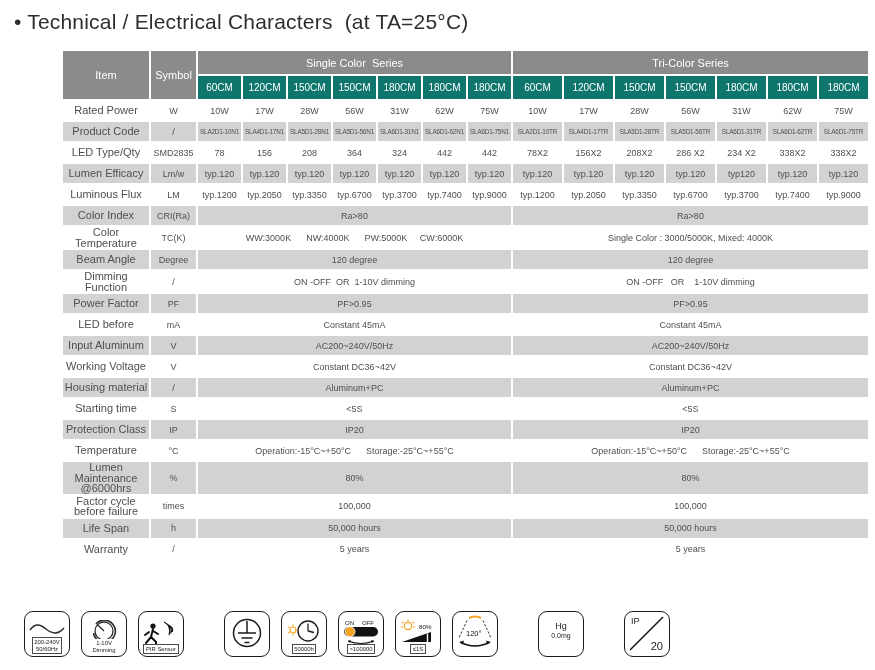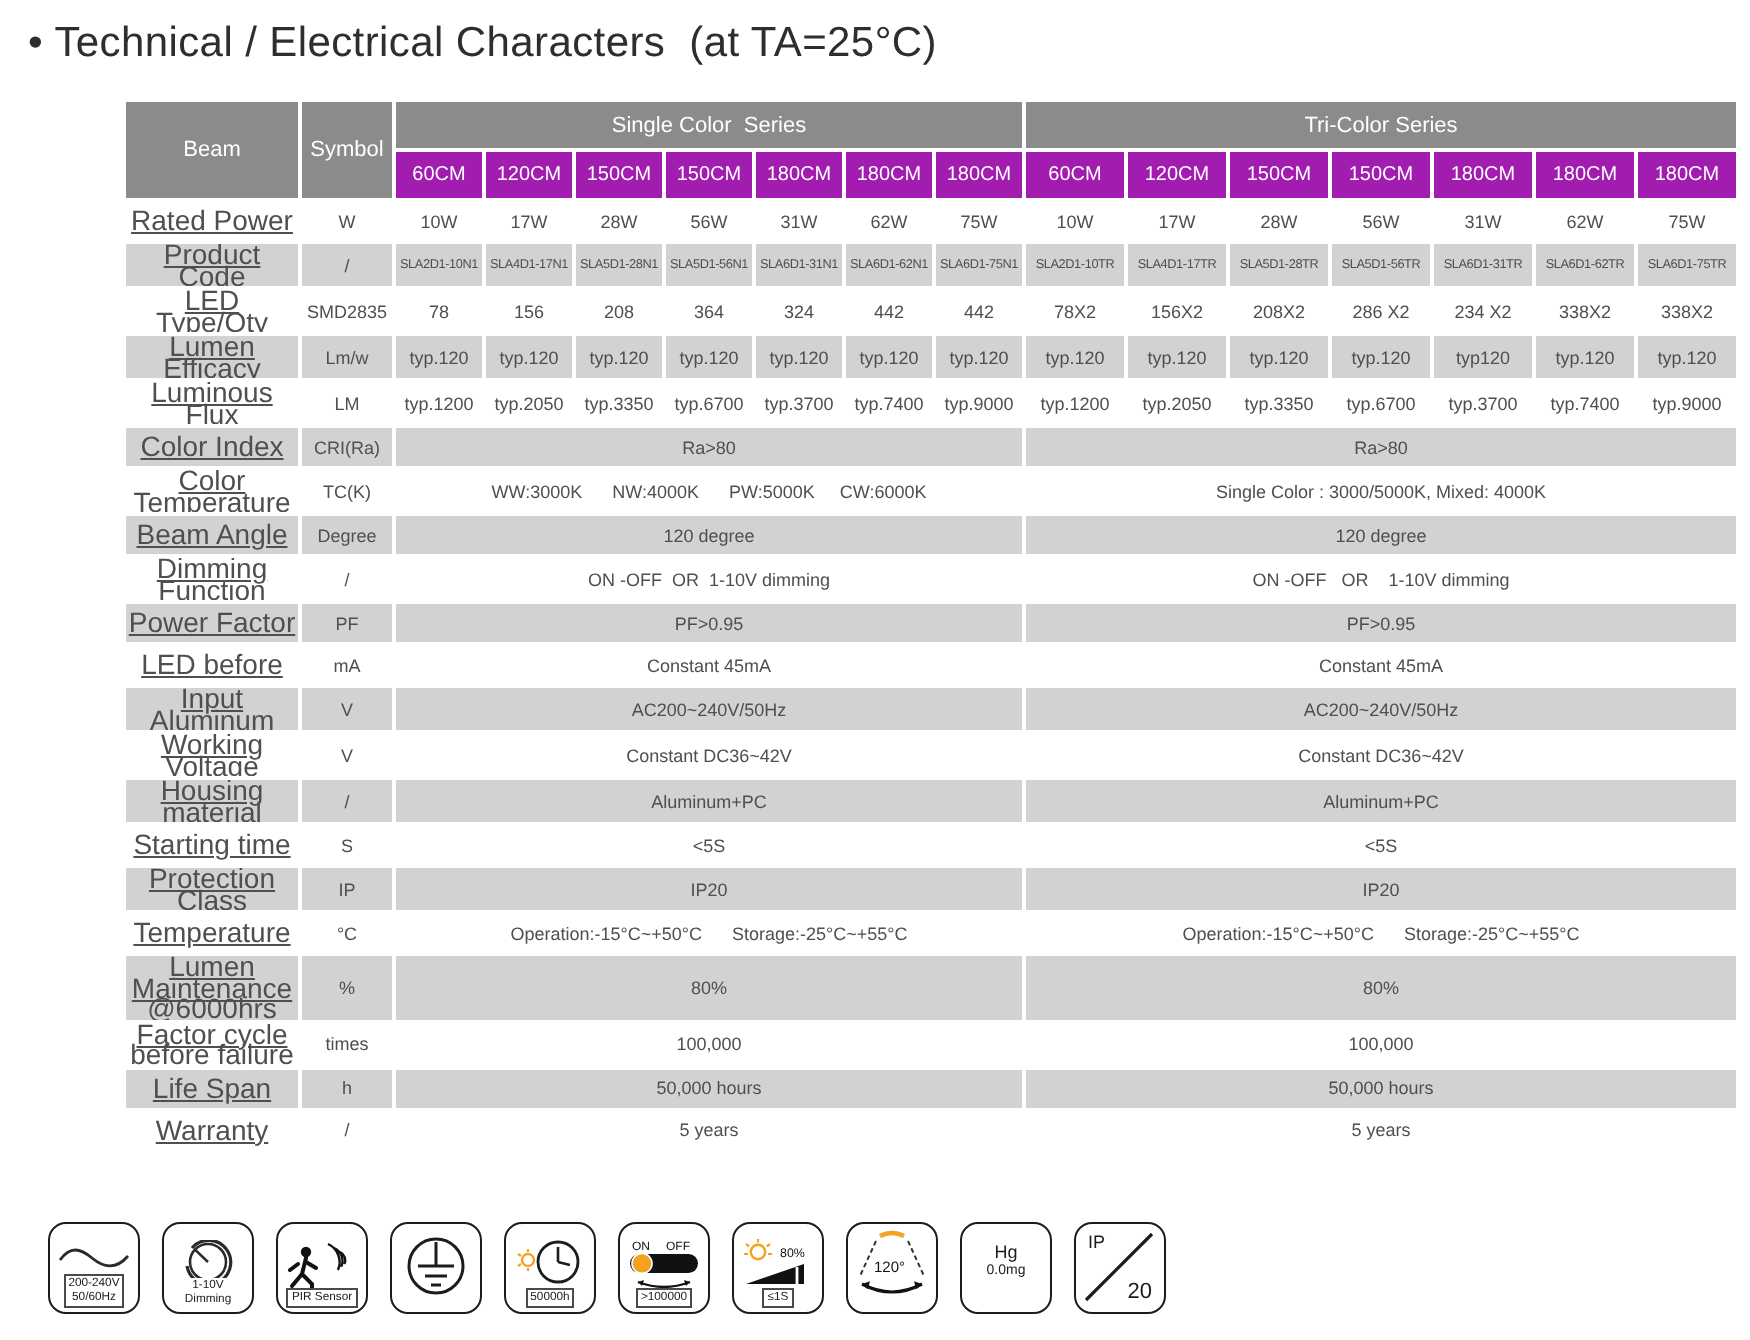--- a/index.html
+++ b/index.html
@@ -14,62 +14,62 @@
   
   .spec-table{
     position:absolute;left:61px;top:49px;
     border-collapse:separate;border-spacing:2px;table-layout:fixed;
     background:#ffffff;
   }
   .spec-table th,.spec-table td{
     padding:0 1px;text-align:center;vertical-align:middle;overflow:hidden;
   }
   th.hdr{background:#8b8b8b;color:#ffffff;font-weight:normal;font-size:11px;height:23px;white-space:pre;}
-  th.hdr-sub{background:#a21caf;color:#ffffff;font-weight:normal;font-size:10px;height:23px;}
+  th.hdr-sub{background:#0f766e;color:#ffffff;font-weight:normal;font-size:10px;height:23px;}
   .spec-table td{font-size:9px;height:19px;color:#4f4f4f;}
   tr.shaded td{background:#d2d2d2;}
-  td.item-cell{white-space:pre-line;line-height:10.5px;font-size:14px;text-decoration:underline;}
+  td.item-cell{white-space:pre-line;line-height:10.5px;font-size:11px;}
   td.value-span-cell{white-space:pre;margin-top:25px;}
   td.small{font-size:6.4px;letter-spacing:-0.2px;padding:0;}
   
   .icon-strip{position:absolute;left:24px;top:611px;display:flex;gap:11px;}
   .icon-box{
     width:46px;height:46px;border:1.7px solid #1c1c1c;border-radius:9px;background:#fff;
     display:flex;flex-direction:column;align-items:center;justify-content:flex-end;
     position:relative;box-sizing:border-box;
   }
   .ic-art{display:block;}
   .ic-label{
     border:0.8px solid #4a4a4a;background:#fff;color:#1c1c1c;
     font-size:5.9px;line-height:6.8px;padding:0.5px 1.5px;margin-bottom:2px;
     text-align:center;white-space:nowrap;
   }
   .ic-label.plain{border:none;}
   .hg-line1{font-size:9px;color:#1c1c1c;line-height:10px;}
   .hg-line2{font-size:7px;color:#1c1c1c;line-height:9px;margin-bottom:8px;}
-  .ip-ic{justify-content:center;}
+  .ip-ic{justify-content:center;margin-left:29px;}
   .ip-top{position:absolute;left:6px;top:4px;font-size:9px;color:#1c1c1c;}
   .ip-bot{position:absolute;right:6px;bottom:4px;font-size:11px;color:#1c1c1c;}
   .ip-slash{position:absolute;left:0;top:0;}
 </style>
 </head>
 <body>
 
 <div class="page-title">• Technical / Electrical Characters  (at TA=25°C)</div>
 
 <table class="spec-table">
   <colgroup>
     <col style="width:86px">
       <col style="width:45px">
     <col span="7" style="width:43px">
     <col span="7" style="width:49px">
   </colgroup>
   <thead>
     <tr>
-      <th class="hdr" rowspan="2">Beam</th>
+      <th class="hdr" rowspan="2">Item</th>
       <th class="hdr" rowspan="2">Symbol</th>
       <th class="hdr" colspan="7">Single Color  Series</th>
       <th class="hdr" colspan="7">Tri-Color Series</th>
     </tr>
     <tr id="size-row">
         <th class="hdr-sub">60CM</th>
         <th class="hdr-sub">120CM</th>
         <th class="hdr-sub">150CM</th>
         <th class="hdr-sub">150CM</th>
         <th class="hdr-sub">180CM</th>

